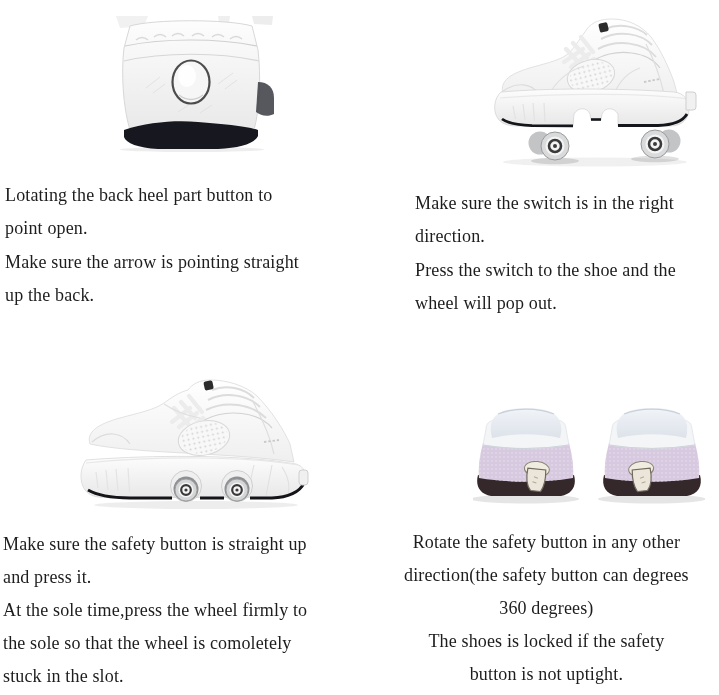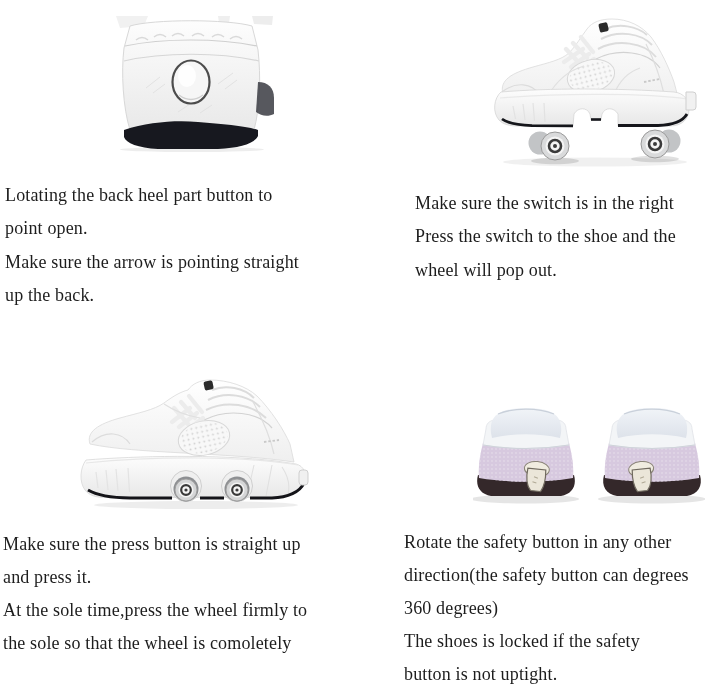--- a/index.html
+++ b/index.html
@@ -15,21 +15,21 @@
     letter-spacing:0.15px;color:#1d1d1d;
   }
   .p1{left:68px;top:0;width:166px;height:136px;}
   .p2{left:448px;top:2px;width:215px;height:150px;}
   .p3{left:36px;top:348px;width:235px;height:148px;}
   .p4{left:433px;top:384px;width:232px;height:106px;}
   .t1{left:5px;top:179px;}
   .t2{left:415px;top:187px;}
   .t3{left:3px;top:528px;line-height:33px;}
   .t3 .line,.t4 .line{line-height:33px;}
-  .t4{left:404px;top:526px;}
+  .t4{left:404px;top:526px;text-align:center;}
 </style>
 </head>
 <body>
 
 <div class="canvas">
 
   <figure class="photo p1">
     <svg viewBox="0 0 166 136" xmlns="http://www.w3.org/2000/svg">
       <defs>
         <linearGradient id="p1body" x1="0" y1="0" x2="0" y2="1">
@@ -254,29 +254,31 @@
 
   <div class="caption t1">
     <div class="line">Lotating the back heel part button to</div>
     <div class="line">point open.</div>
     <div class="line">Make sure the arrow is pointing straight</div>
     <div class="line">up the back.</div>
   </div>
 
   <div class="caption t2">
     <div class="line">Make sure the switch is in the right</div>
+    <div class="line">direction.</div>
     <div class="line">Press the switch to the shoe and the</div>
     <div class="line">wheel will pop out.</div>
   </div>
 
   <div class="caption t3">
-    <div class="line">Make sure the press button is straight up</div>
+    <div class="line">Make sure the safety button is straight up</div>
     <div class="line">and press it.</div>
     <div class="line">At the sole time,press the wheel firmly to</div>
     <div class="line">the sole so that the wheel is comoletely</div>
+    <div class="line">stuck in the slot.</div>
   </div>
 
   <div class="caption t4">
     <div class="line">Rotate the safety button in any other</div>
     <div class="line">direction(the safety button can degrees</div>
     <div class="line">360 degrees)</div>
     <div class="line">The shoes is locked if the safety</div>
     <div class="line">button is not uptight.</div>
   </div>
 

